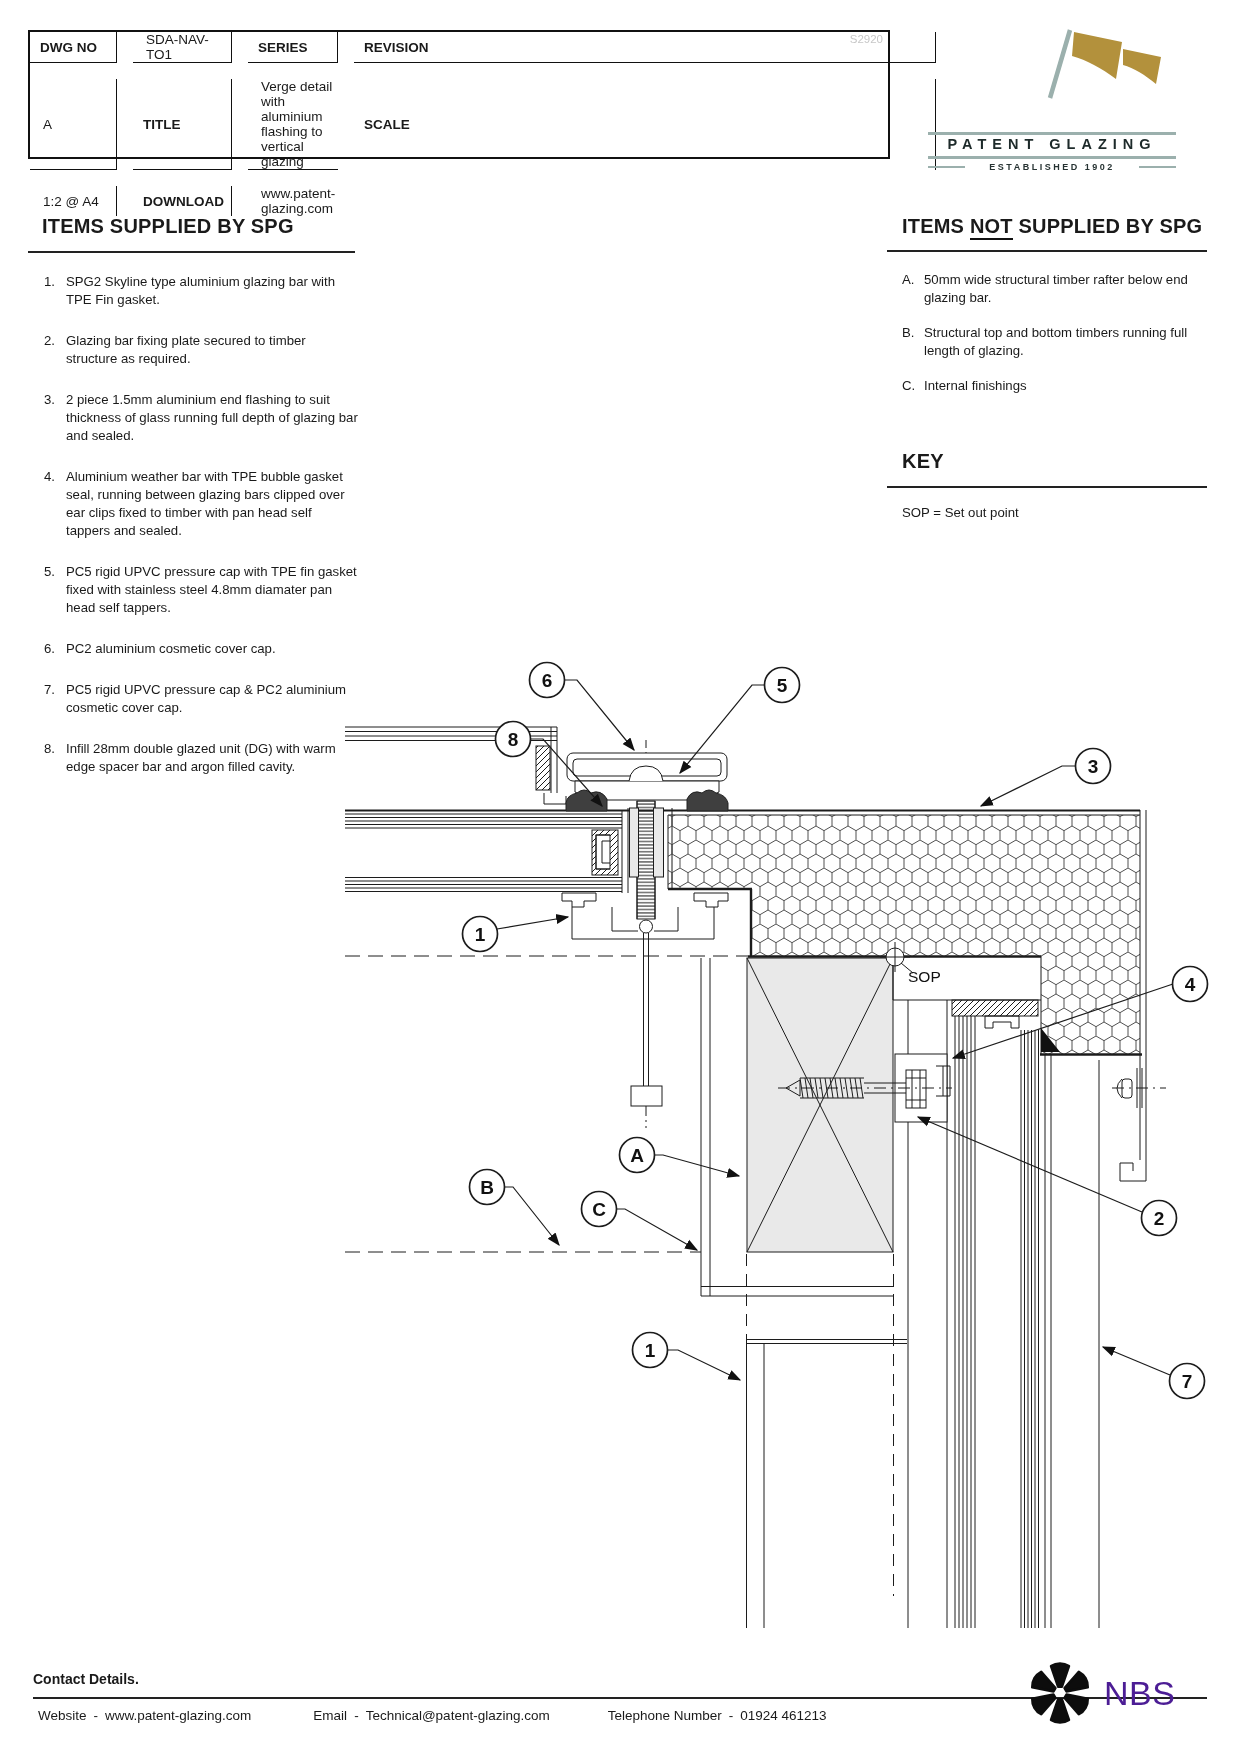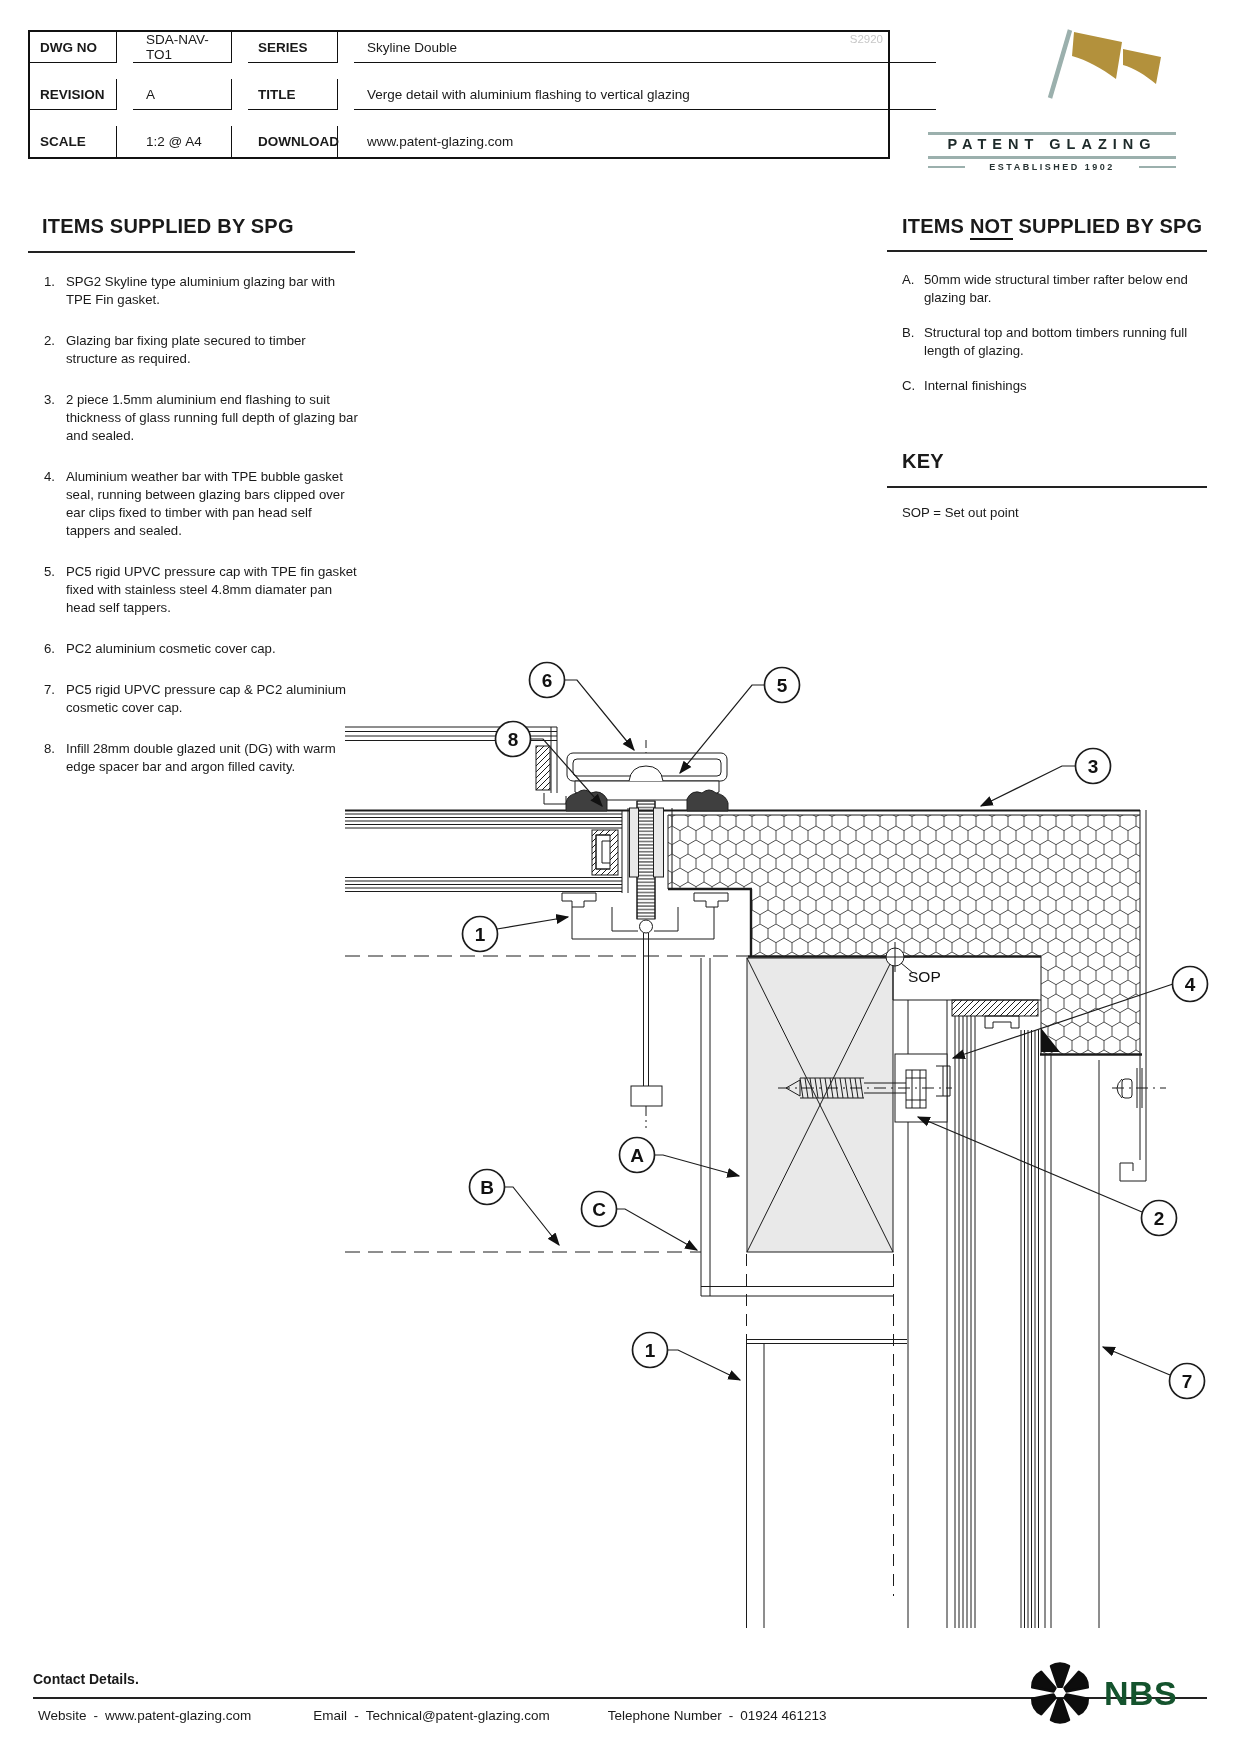--- a/index.html
+++ b/index.html
@@ -42,33 +42,32 @@
   .u{border-bottom:2px solid #111;padding-bottom:1px;}
 
   
   .contact-head{left:33px;top:1671px;font-size:14px;font-weight:bold;}
   .footer-rule{left:33px;top:1697px;width:1174px;height:1.6px;background:#222;}
   .footer-line{left:38px;top:1708px;font-size:13.5px;display:flex;align-items:center;}
   .footer-line b{font-weight:normal;}
   .footer-line .sep{margin:0 7px;}
   .fgroup{display:flex;align-items:center;}
   .nbs{left:1028px;top:1656px;display:flex;align-items:center;gap:12px;}
-  .nbs-text{font-size:34px;font-weight:bold;letter-spacing:.5px;color:#14532d;}
+  .nbs-text{font-size:34px;font-weight:normal;letter-spacing:.5px;color:#4c1d95;}
 
   svg text.callout-label{font-family:"Liberation Sans",sans-serif;font-weight:bold;font-size:19px;fill:#111;}
   svg text.sop-label{font-family:"Liberation Sans",sans-serif;font-size:15.5px;fill:#111;}
 </style>
 </head>
 <body>
 
 <div class="abs title-table">
   <div class="tcell tlabel">DWG NO</div>
   <div class="tcell tval">SDA-NAV-TO1</div>
   <div class="tcell tlabel">SERIES</div>
-  <div class="tcell tval last">Skyline Double</div>
 
   <div class="tcell tlabel">REVISION</div>
   <div class="tcell tval">A</div>
   <div class="tcell tlabel">TITLE</div>
   <div class="tcell tval last">Verge detail with aluminium flashing to vertical glazing</div>
 
   <div class="tcell tlabel bot">SCALE</div>
   <div class="tcell tval bot">1:2 @ A4</div>
   <div class="tcell tlabel bot">DOWNLOAD</div>
   <div class="tcell tval bot last">www.patent-glazing.com</div>

